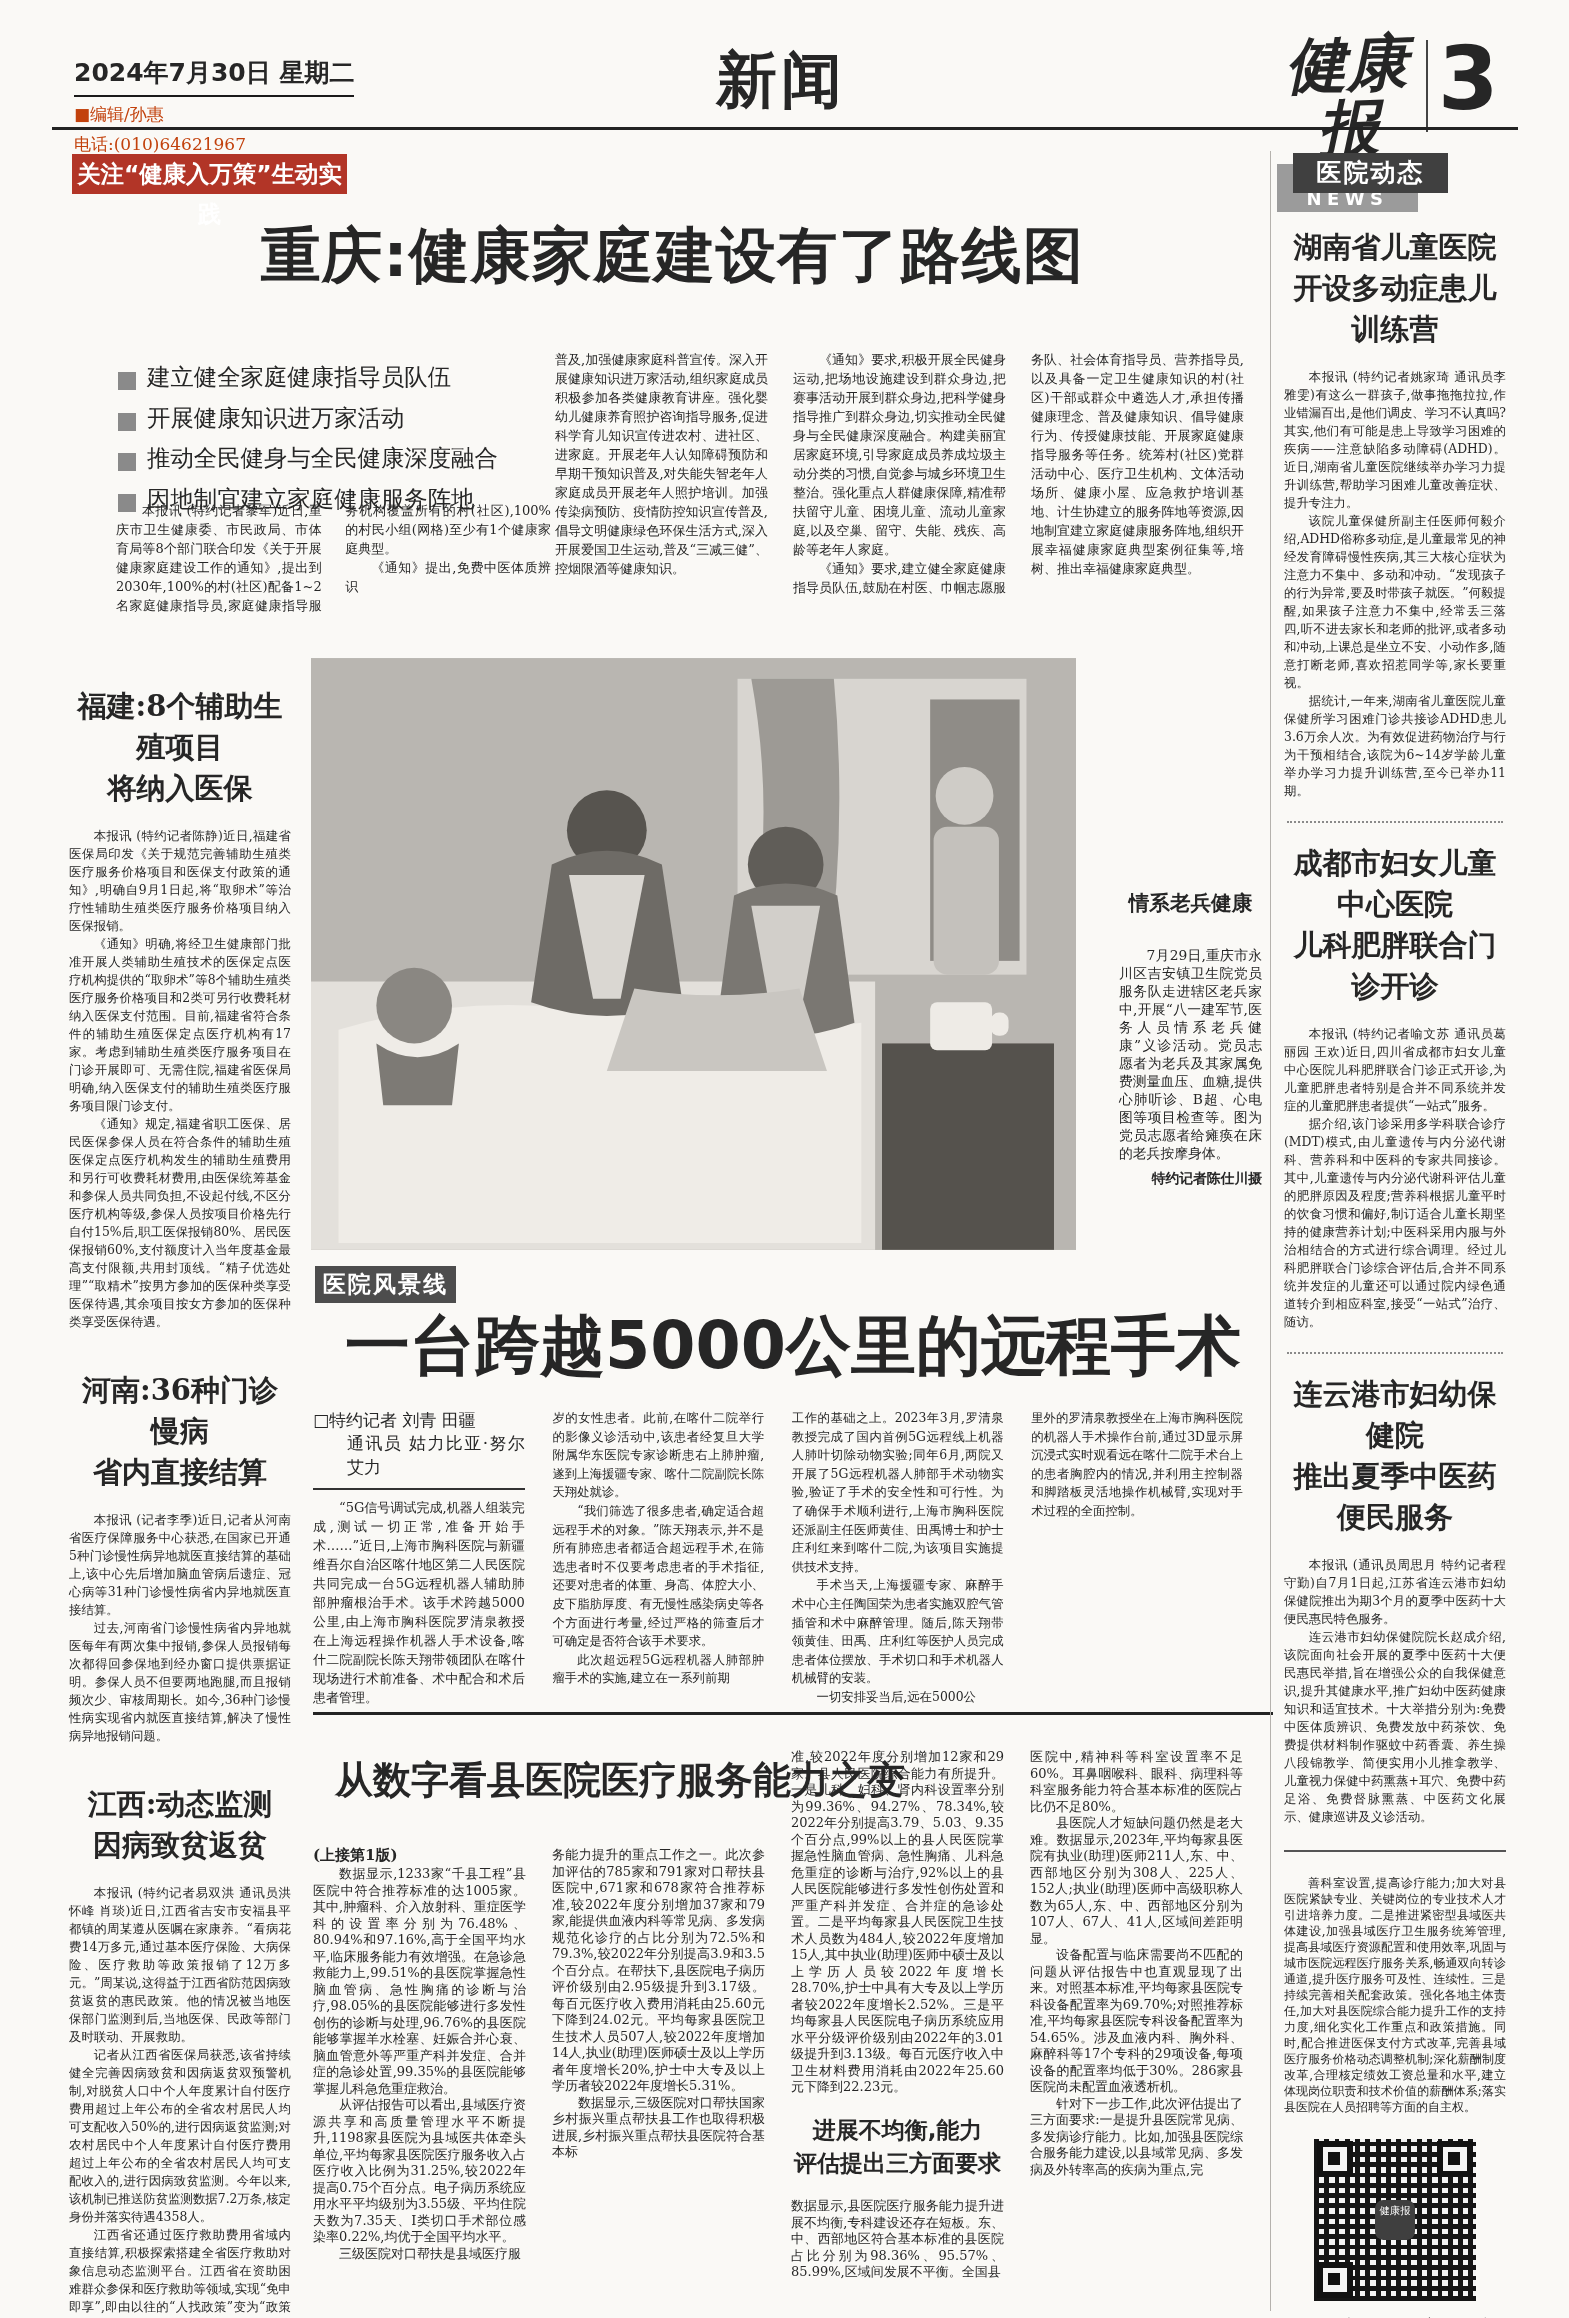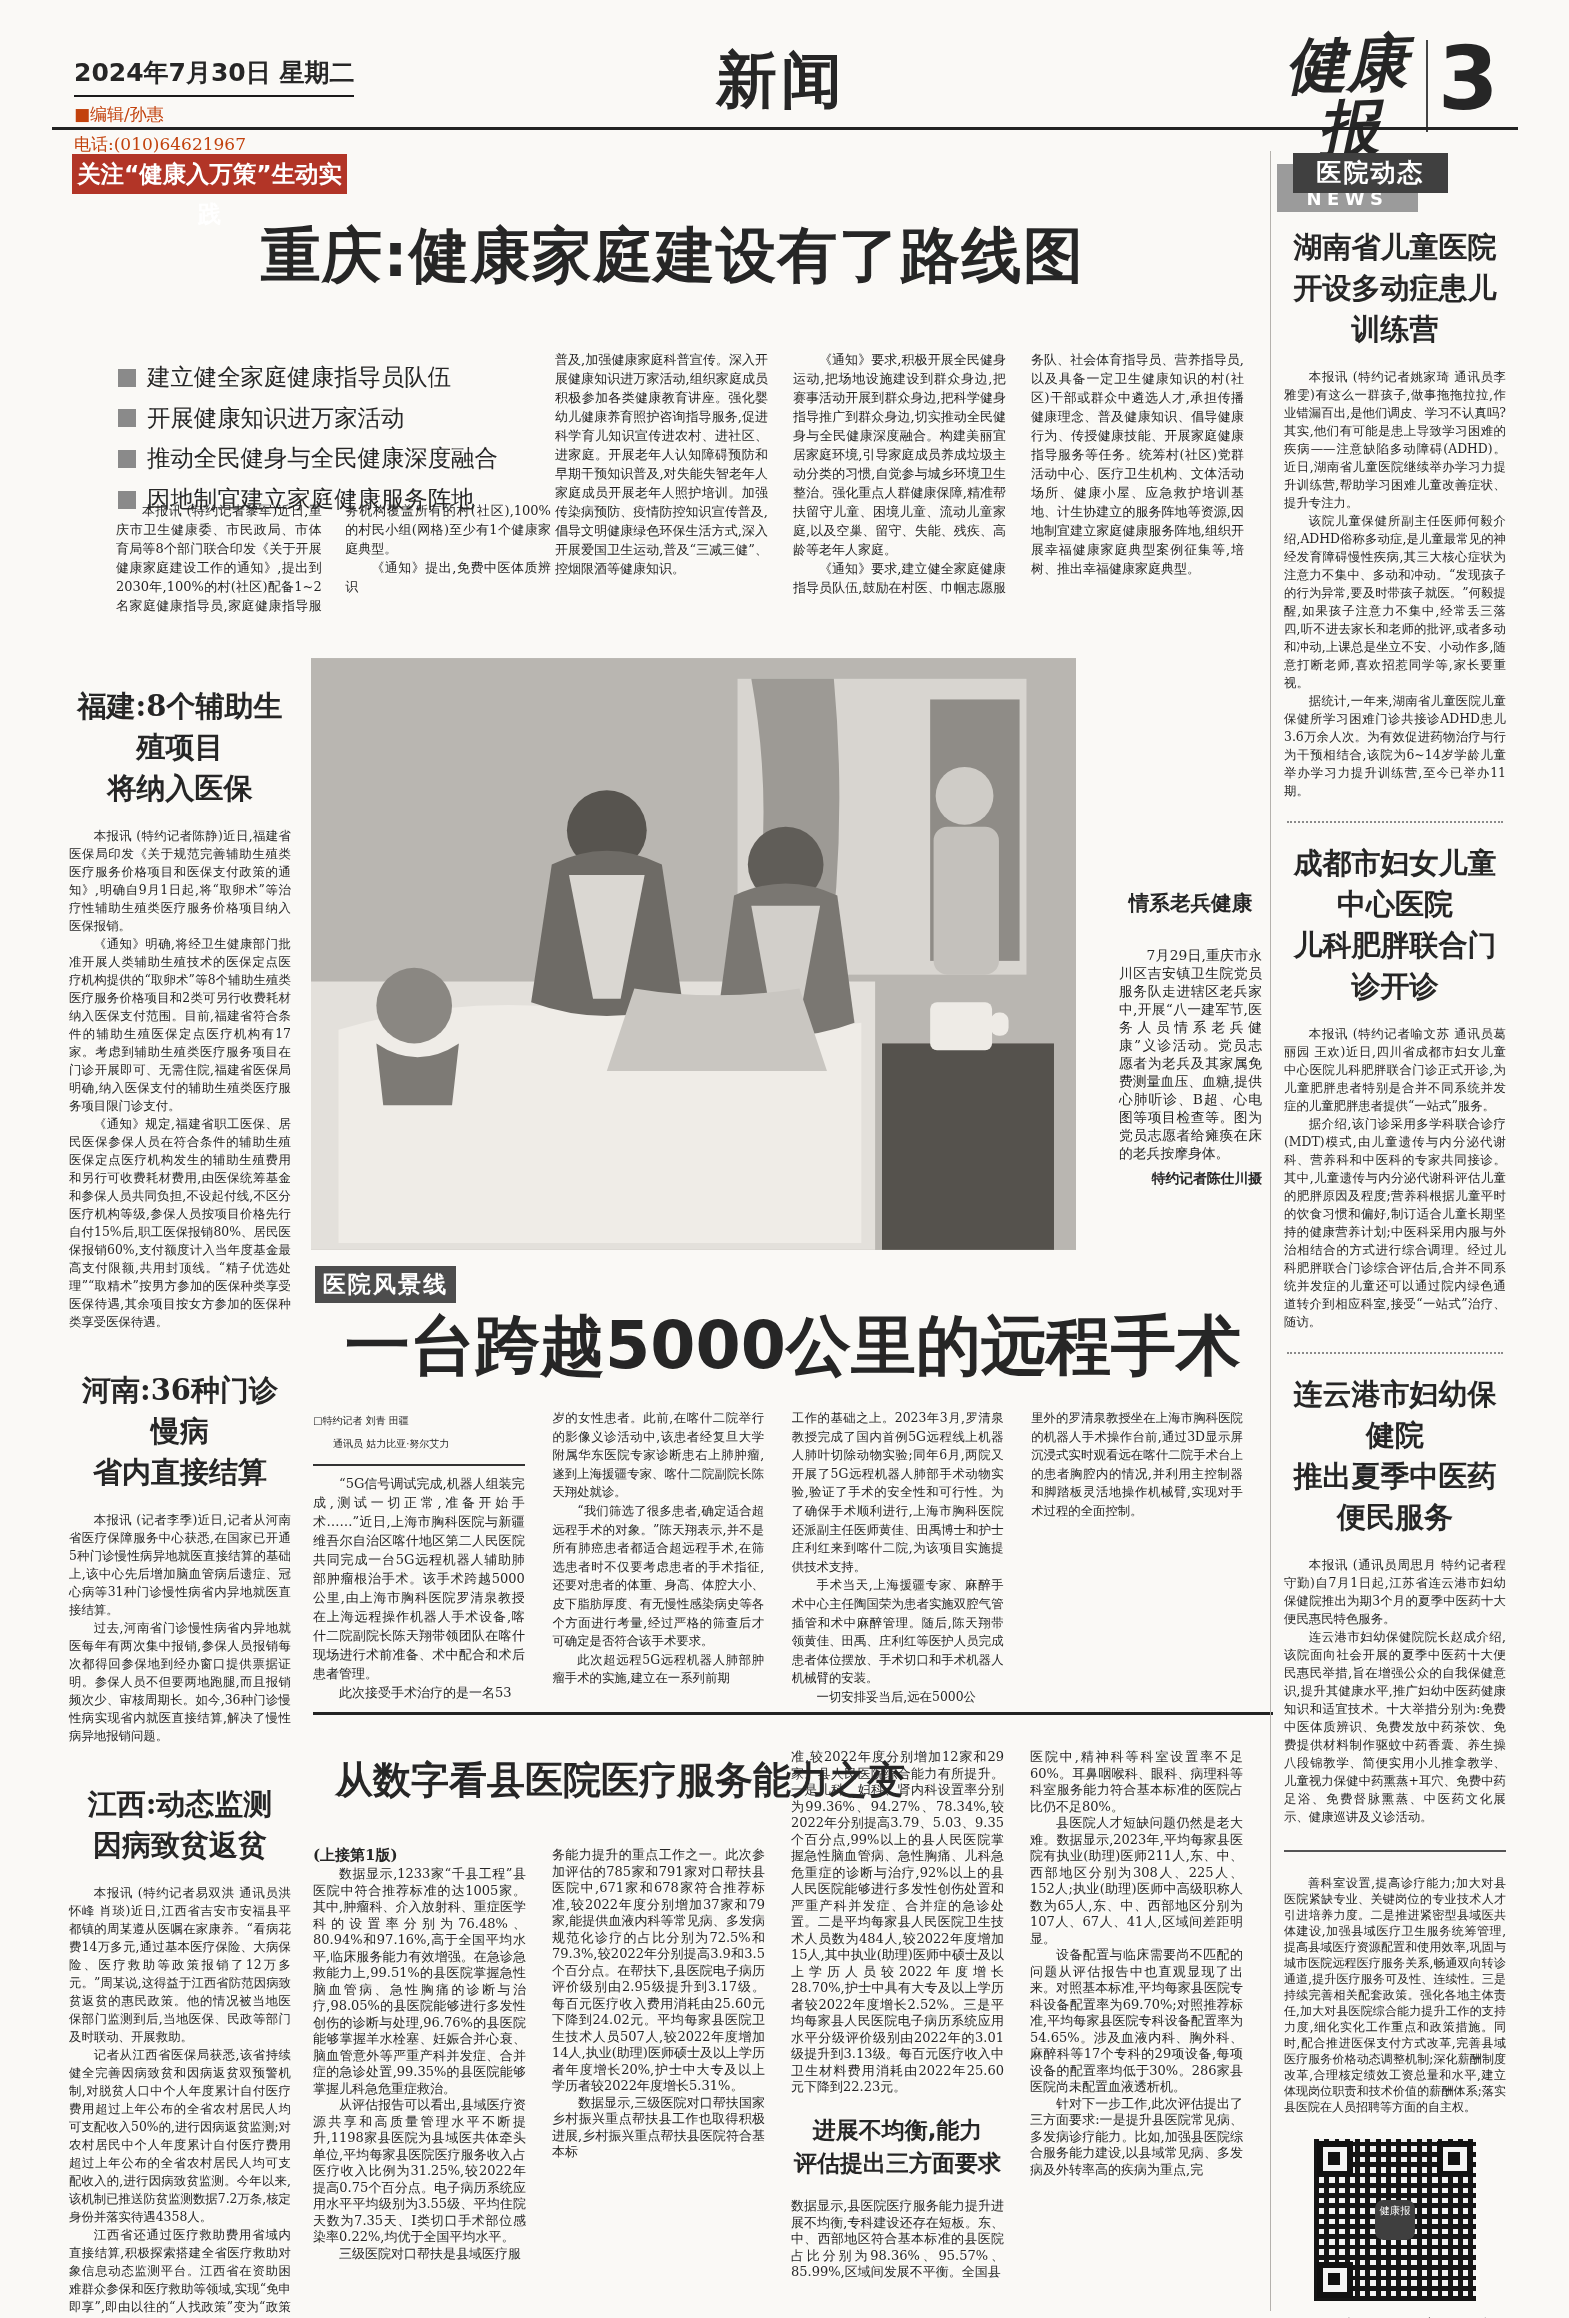--- a/index.html
+++ b/index.html
@@ -23,42 +23,42 @@
   
   .tagbox{position:absolute;height:40px;line-height:40px;text-align:center;color:#fff;
           font-family:"DejaVu Sans","Liberation Sans",sans-serif;font-weight:bold;}
   #tag-red{left:72px;top:154px;width:275px;font-size:23.4px;background:#b23527;}
   #tag-hospital{left:1293px;top:153px;width:155px;font-size:25px;background:#404040;letter-spacing:2.1px;}
   #tag-scene{left:315px;top:1266px;width:141px;height:37px;line-height:37px;font-size:23px;background:#4d4d4d;letter-spacing:2.1px;}
   
   #lead-headline{position:absolute;left:72px;top:216px;width:1201px;text-align:center;
                  font-size:60px;font-weight:900;font-family:"DejaVu Sans","Liberation Sans",sans-serif;letter-spacing:1.4px;}
   #lead-bullets{position:absolute;left:118px;top:362px;width:440px;}
-  #lead-bullets .b-item{display:flex;align-items:flex-start;margin-bottom:9px;font-size:23.4px;line-height:1.35;}
+  #lead-bullets .b-item{display:flex;align-items:center;margin-bottom:9px;font-size:23.4px;line-height:1.35;}
   #lead-bullets .sq{flex:0 0 18px;height:18px;background:#8a8a8a;margin:6.9px 11px 0 0;}
   .bodytext{font-size:13px;line-height:19px;text-align:justify;}
   .bodytext .para{margin:0;text-indent:2em;}
   .cont .para:first-child{text-indent:0;}
   #lead-part1{position:absolute;left:116px;top:501px;width:435px;height:135px;column-count:2;column-gap:23.4px;overflow:hidden;}
   #lead-part2{position:absolute;left:555px;top:350px;width:689px;height:286px;column-count:3;column-gap:25px;overflow:hidden;}
   
   #photo{position:absolute;left:311px;top:658px;width:765px;height:592px;background:#c8c5c0;}
   #photo svg{display:block;}
   #photo-caption{position:absolute;left:1119px;top:889px;width:143px;}
   #photo-caption .cap-title{font-size:20.6px;font-weight:bold;text-align:center;margin-bottom:29px;
                             font-family:"DejaVu Sans","Liberation Sans",sans-serif;}
   #photo-caption .cap-text{font-size:13.8px;line-height:18px;text-align:justify;text-indent:2em;}
   #photo-caption .cap-credit{font-size:13.8px;margin-top:8.3px;text-align:right;font-weight:bold;}
   
   #surgery-headline{position:absolute;left:313px;top:1302px;width:960px;text-align:center;
                     font-size:65px;font-weight:900;font-family:"DejaVu Sans","Liberation Sans",sans-serif;}
   #surgery-cols{position:absolute;left:313px;top:1409px;width:930px;height:300px;display:flex;gap:27.5px;}
   .scol{flex:1;overflow:hidden;font-size:12.4px;line-height:18.6px;text-align:justify;}
   .scol .para{margin:0;text-indent:2em;}
-  #byline{font-size:10px;line-height:23.4px;border-bottom:2.1px solid #333;padding-bottom:8.3px;margin-bottom:8.3px;}
+  #byline{font-size:17px;line-height:23.4px;border-bottom:2.1px solid #333;padding-bottom:8.3px;margin-bottom:8.3px;}
   #byline .bl2{padding-left:2em;}
   #rule-mid{position:absolute;left:313px;top:1712px;width:960px;height:3.4px;background:#232323;}
   
   #county{position:absolute;left:313px;top:1749px;width:930px;height:568px;}
   #county-headline{position:absolute;left:22px;top:5.5px;font-size:38px;font-weight:900;white-space:nowrap;
                    font-family:"DejaVu Sans","Liberation Sans",sans-serif;}
   #county .ccols{display:flex;gap:26px;height:100%;}
   .ccol{flex:1;overflow:hidden;font-size:13px;line-height:16.5px;text-align:justify;}
   .ccol .para{margin:0;text-indent:2em;}
   .ccol1,.ccol2{padding-top:98px;}

